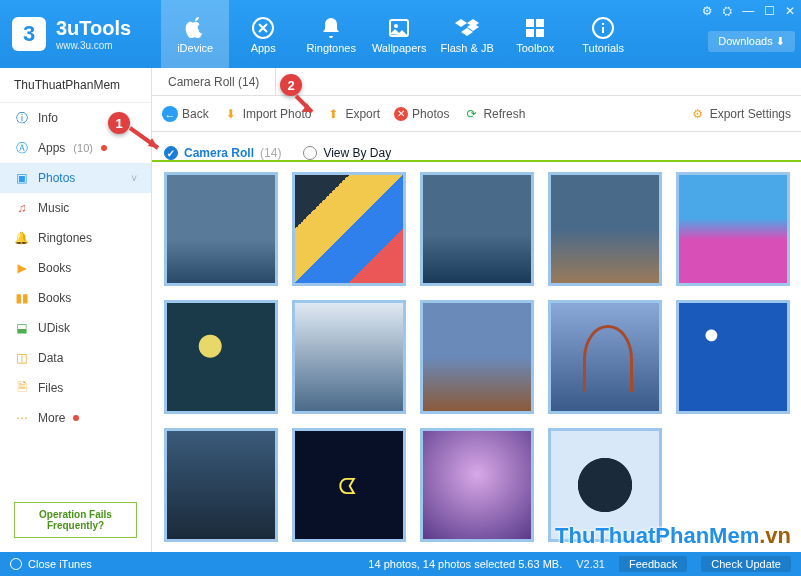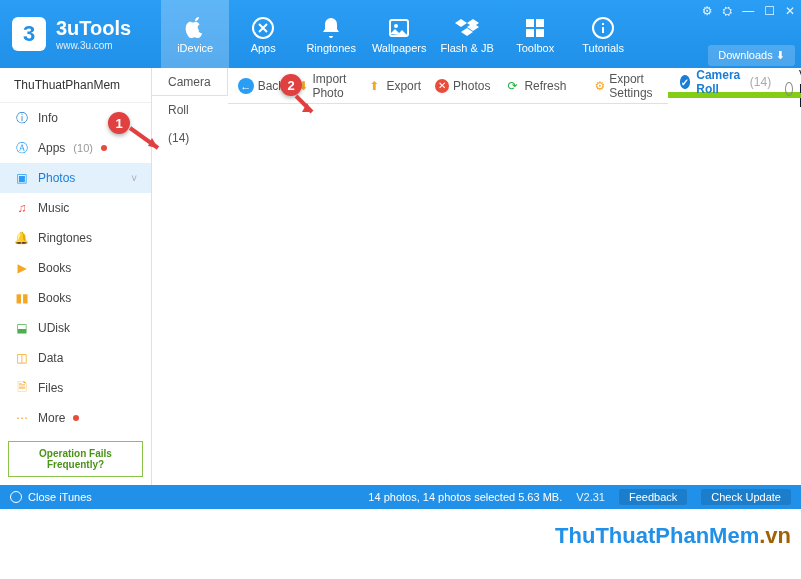--- a/index.html
+++ b/index.html
@@ -11,44 +11,44 @@
 .logo-box span { color: #2090e8; font-weight: bold; font-size: 22px; }
 .brand .name { font-size: 20px; font-weight: 600; }
 .brand .site { font-size: 10px; opacity: .85; }
 .topnav { display: flex; margin-left: 30px; gap: 0; }
 .topnav-item { width: 68px; height: 68px; display: flex; flex-direction: column; align-items: center; justify-content: center; font-size: 11px; cursor: pointer; }
 .topnav-item.active { background: rgba(255,255,255,.25); }
 .topnav-item .ticon { width: 28px; height: 28px; display: flex; align-items: center; justify-content: center; }
 .topnav-item svg { width: 24px; height: 24px; fill: #fff; }
 .win-controls { position: absolute; right: 6px; top: 4px; display: flex; gap: 10px; font-size: 12px; }
 .win-controls span { cursor: pointer; opacity: .9; }
-.downloads-btn { position: absolute; right: 6px; bottom: 2px; background: rgba(255,255,255,.2); padding: 4px 10px; border-radius: 3px; font-size: 11px; cursor: pointer; }
+.downloads-btn { position: absolute; right: 6px; bottom: 16px; background: rgba(255,255,255,.2); padding: 4px 10px; border-radius: 3px; font-size: 11px; cursor: pointer; }
 
 
 .main { flex: 1; display: flex; overflow: hidden; }
 .sidebar { width: 152px; border-right: 1px solid #e0e0e0; display: flex; flex-direction: column; }
 .device-name { padding: 10px 14px; font-size: 12px; color: #333; border-bottom: 1px solid #eee; }
 .side-list { flex: 1; overflow-y: auto; }
 .side-item { display: flex; align-items: center; padding: 7px 14px; font-size: 12px; color: #444; cursor: pointer; gap: 8px; position: relative; }
 .side-item.active { background: #e3f1fd; color: #1a7ed6; }
 .side-item .sicon { width: 16px; height: 16px; display: flex; align-items: center; justify-content: center; }
 .side-item .count { color: #999; font-size: 11px; }
 .side-item .dot { width: 6px; height: 6px; border-radius: 50%; background: #e74c3c; display: inline-block; }
 .side-item .chev { margin-left: auto; color: #aaa; font-size: 10px; }
-.faq-box { margin: 8px; border: 1px solid #8bc34a; padding: 6px; font-size: 10px; color: #4a9319; font-weight: bold; text-align: center; cursor: pointer; }
-
-
-.content { flex: 1; display: flex; flex-direction: row; overflow: hidden; }
+.faq-box { margin: 14px; border: 1px solid #8bc34a; padding: 6px; font-size: 10px; color: #4a9319; font-weight: bold; text-align: center; cursor: pointer; }
+
+
+.content { flex: 1; display: flex; flex-direction: column; overflow: hidden; }
 .tabs { height: 28px; border-bottom: 1px solid #e0e0e0; display: flex; }
 .tab { padding: 0 16px; font-size: 12px; line-height: 28px; border-right: 1px solid #e0e0e0; color: #555; cursor: pointer; }
 .toolbar { height: 36px; display: flex; align-items: center; padding: 0 10px; gap: 14px; border-bottom: 1px solid #e0e0e0; font-size: 12px; }
 .tool-item { display: flex; align-items: center; gap: 4px; color: #555; cursor: pointer; }
 .tool-item .ti { width: 16px; height: 16px; display: inline-flex; align-items: center; justify-content: center; }
 .toolbar .spacer { flex: 1; }
-.viewbar { height: 30px; display: flex; align-items: flex-start; gap: 14px; padding: 0 12px; border-bottom: 6px solid #84cc16; font-size: 12px; }
+.viewbar { height: 30px; display: flex; align-items: flex-end; gap: 22px; padding: 0 12px; border-bottom: 2px solid #84cc16; font-size: 12px; }
 .vopt { display: flex; align-items: center; gap: 6px; cursor: pointer; color: #0f172a; }
 .radio { width: 14px; height: 14px; border: 1.5px solid #888; border-radius: 50%; display: inline-flex; align-items: center; justify-content: center; }
 .vopt.sel { color: #1a7ed6; font-weight: 600; }
 .vopt.sel .radio { border-color: #1a7ed6; background: #1a7ed6; }
 .vopt.sel .radio::after { content: "✓"; color: #fff; font-size: 10px; }
 .vopt .vc { color: #aaa; font-weight: normal; }
 
 .grid { flex: 1; overflow-y: auto; padding: 10px 12px; display: grid; grid-template-columns: repeat(5, 114px); gap: 14px; align-content: start; }
 .thumb { width: 114px; height: 114px; border: 3px solid #9cc6ec; background: #4a6a8a; cursor: pointer; }
 .t1 { background: linear-gradient(to bottom,#5a7a9a 60%,#2a4a6a); }

